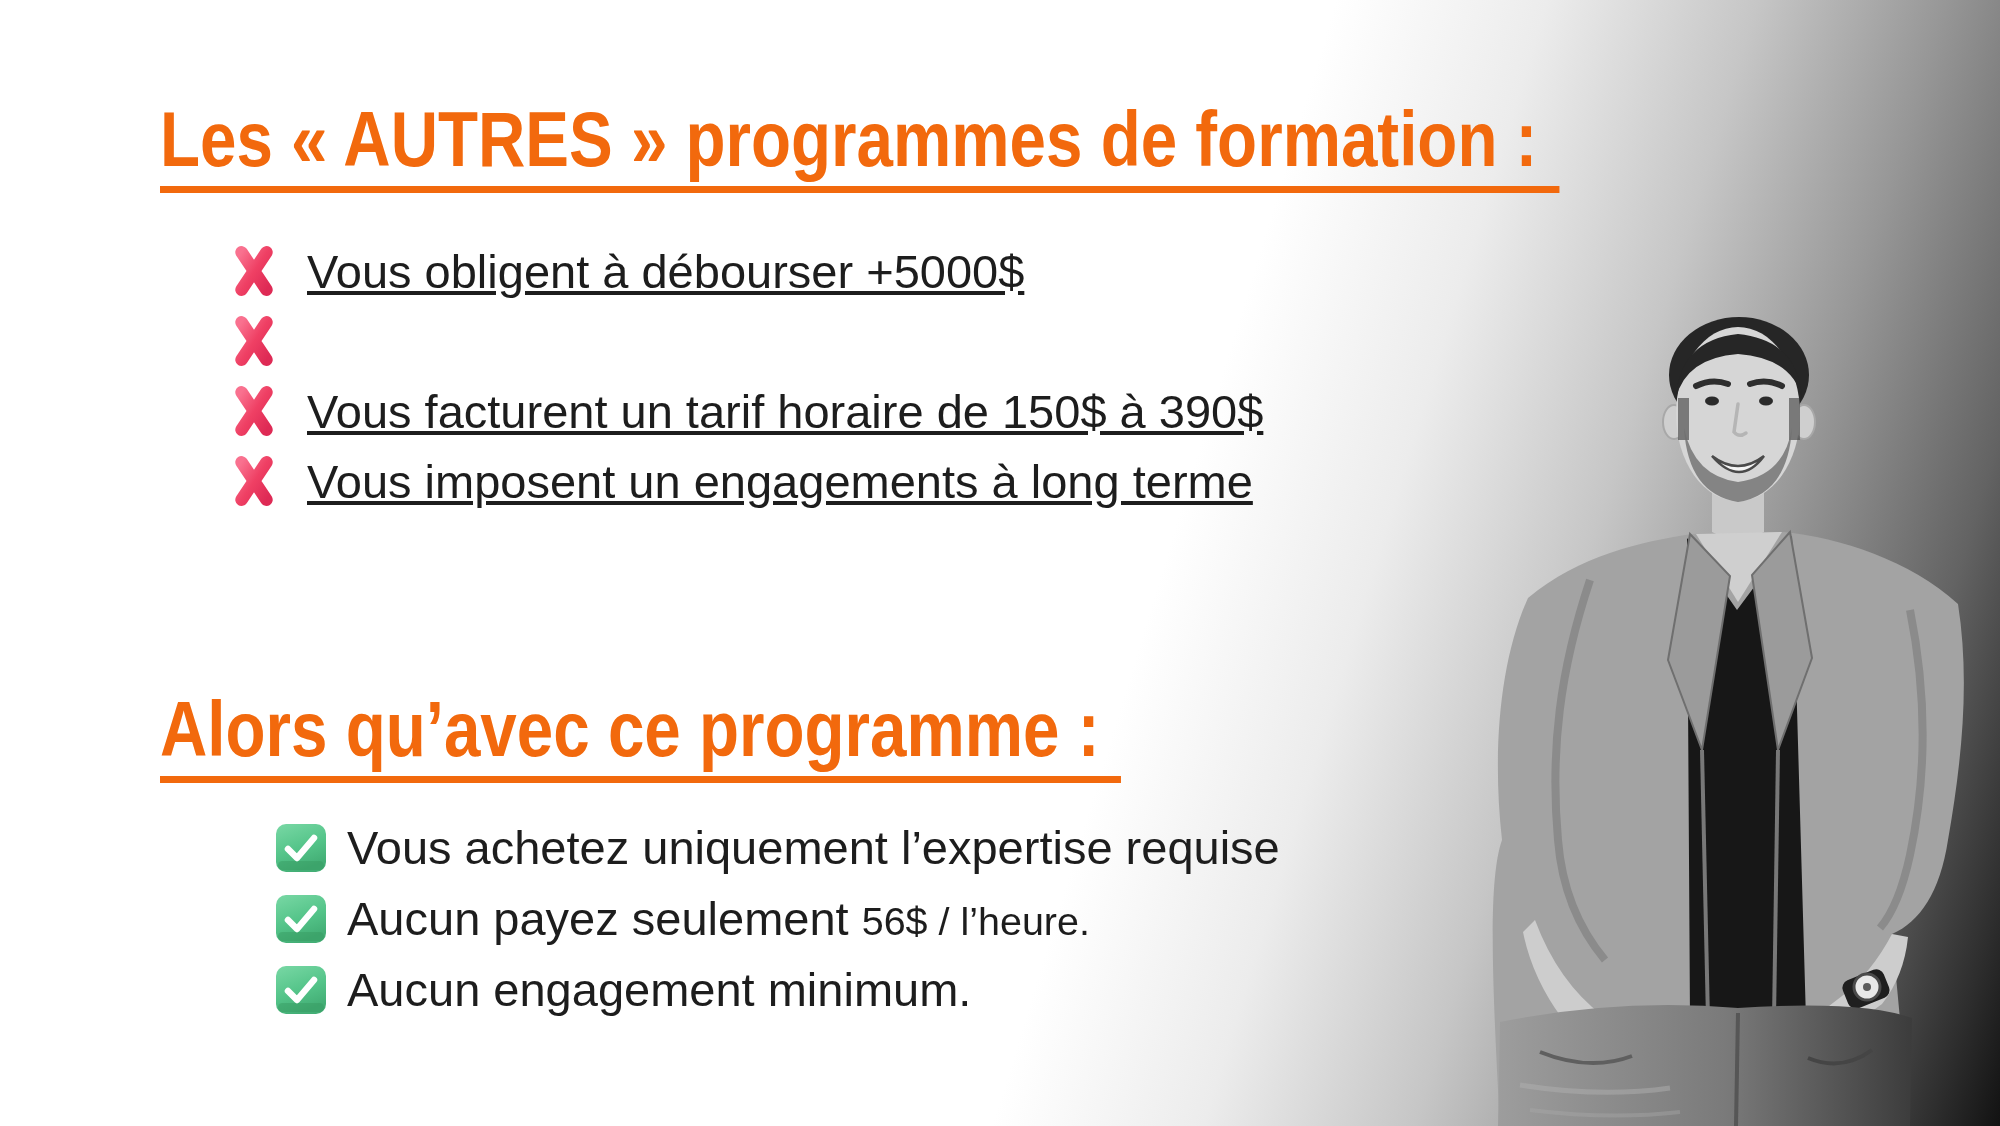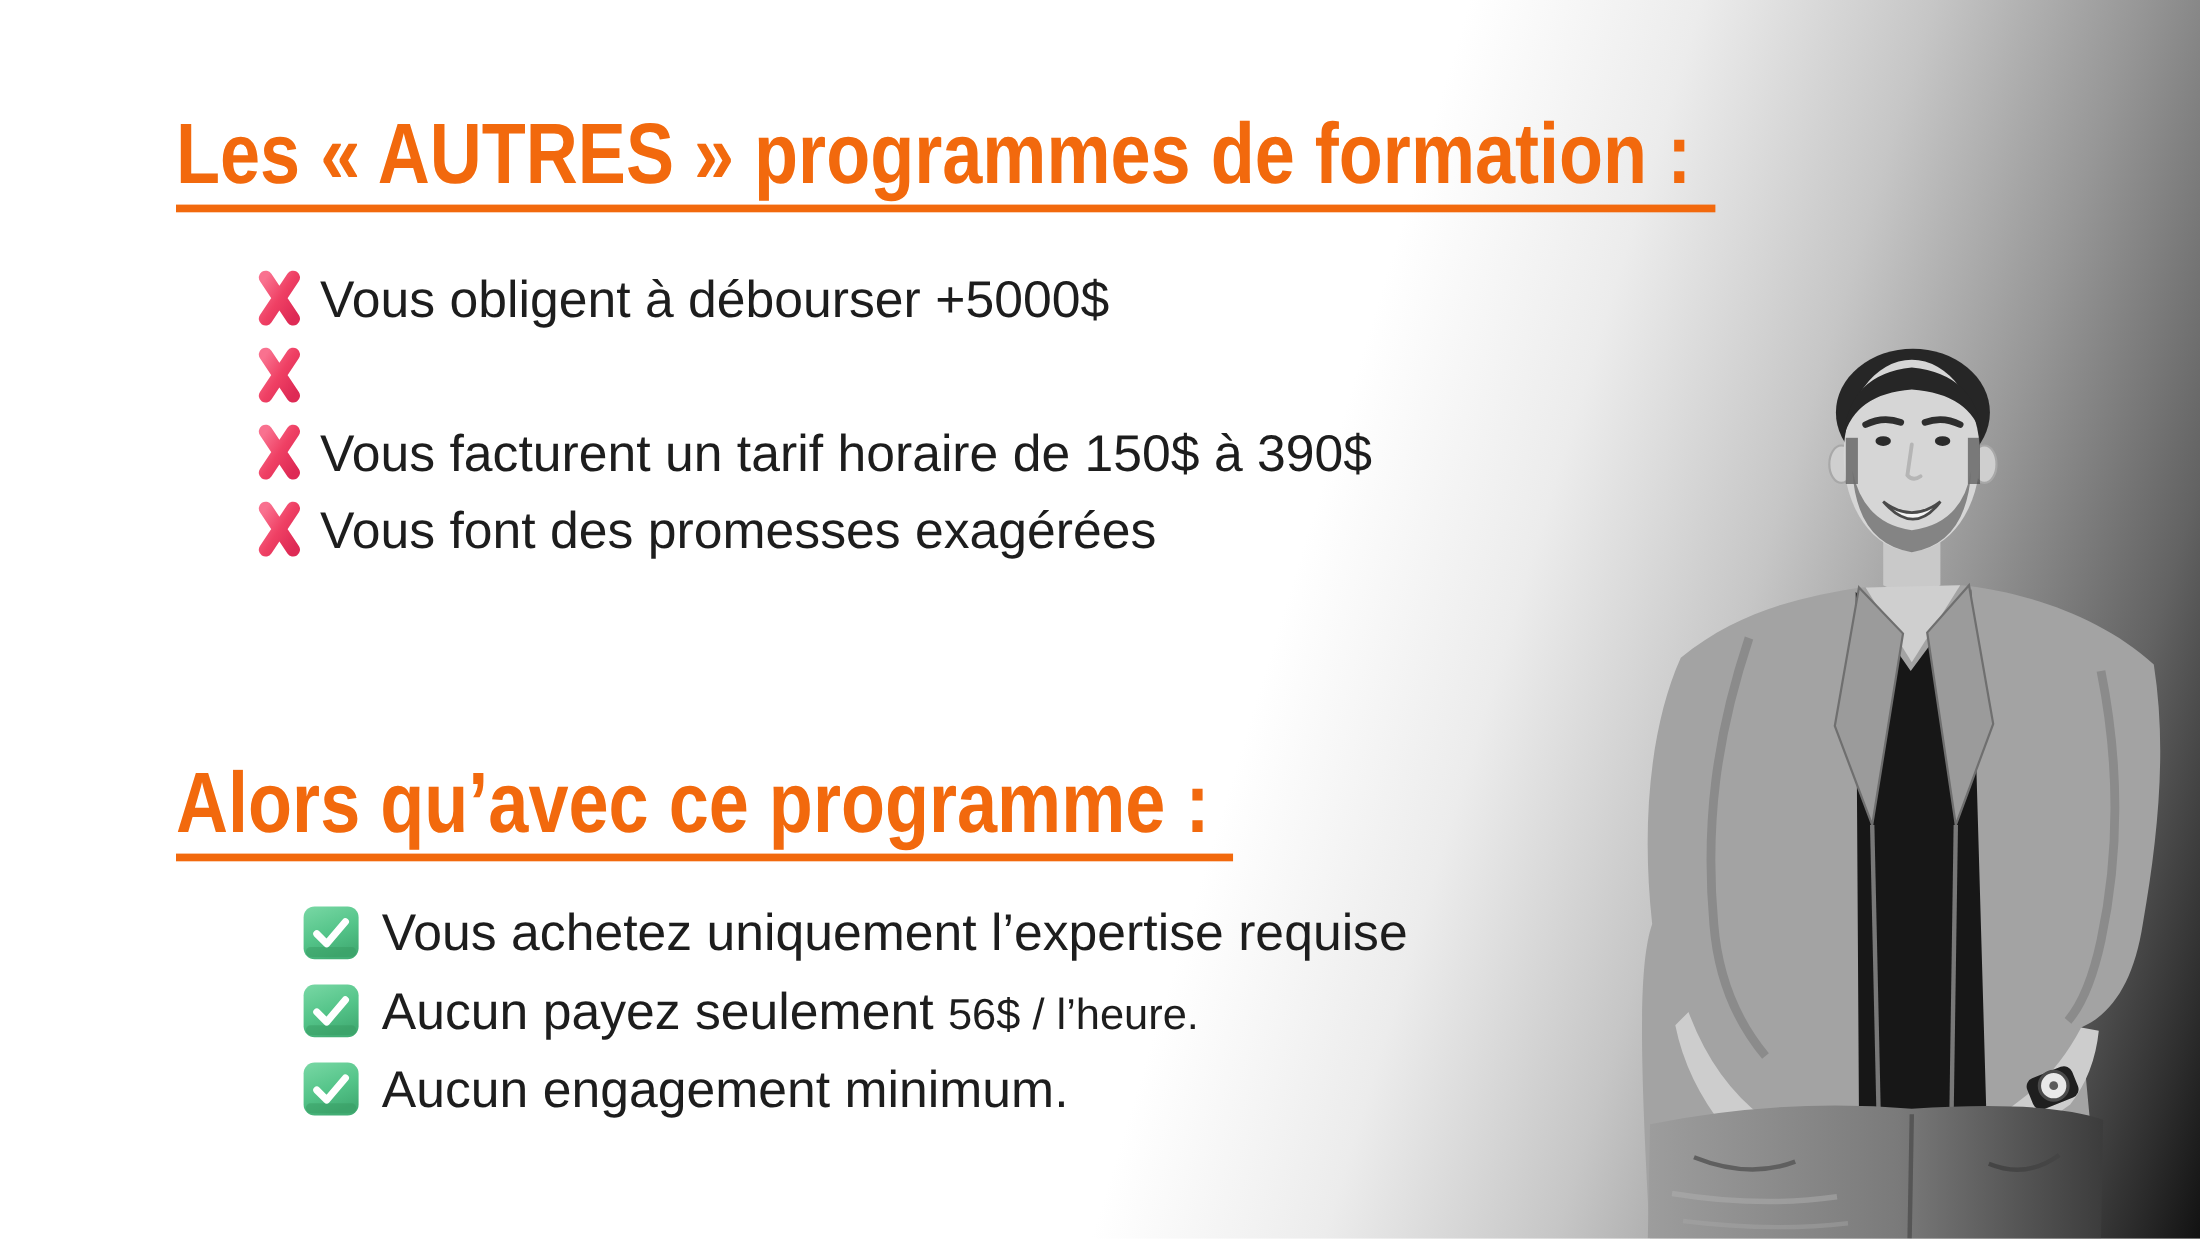--- a/index.html
+++ b/index.html
@@ -18,21 +18,21 @@
   }
   #heading-others{top:100px;}
   #heading-program{top:690px;}
   .cons-list{position:absolute;left:233px;top:236px;}
   .cons-row{height:70px;display:flex;align-items:center;}
   .pros-list{position:absolute;left:275px;top:812px;}
   .pros-row{height:71px;display:flex;align-items:center;text-align:center;}
   .item-text{
     font-size:47px;color:#1d1d1d;line-height:1;white-space:nowrap;
   }
-  .cons-row .item-text{margin-left:16px;}
+  .cons-row .item-text{margin-left:32px;text-decoration:underline;}
   .pros-row .item-text{margin-left:20px;}
   .item-text .small{font-size:0.84em;}
   .icon-x{width:42px;height:52px;flex:0 0 auto;}
   .icon-check{width:52px;height:50px;flex:0 0 auto;}
   .person{position:absolute;right:0;bottom:0;width:560px;height:846px;}
   .defs-holder{position:absolute;width:0;height:0;}
 </style>
 </head>
 <body>
 
@@ -75,21 +75,21 @@
     <div class="cons-row">
       <svg class="icon-x" viewBox="0 0 40 50">
           <path d="M8 7 L32 43 M32 7 L8 43" stroke="url(#xg)" stroke-width="12" stroke-linecap="round" fill="none"></path>
         </svg>
       <span class="item-text">Vous facturent un tarif horaire de 150$ à 390$</span>
     </div>
     <div class="cons-row">
       <svg class="icon-x" viewBox="0 0 40 50">
           <path d="M8 7 L32 43 M32 7 L8 43" stroke="url(#xg)" stroke-width="12" stroke-linecap="round" fill="none"></path>
         </svg>
-      <span class="item-text">Vous font des promesses exagérées</span>
+      <span class="item-text">Vous imposent un engagements à long terme</span>
     </div>
   </div>
 
   <div class="heading" id="heading-program">Alors qu’avec ce programme :</div>
 
   <div class="pros-list">
     <div class="pros-row">
       <svg class="icon-check" viewBox="0 0 52 50">
         <rect x="1" y="1" width="50" height="48" rx="10" fill="url(#cg)"></rect>
         <rect x="3" y="38" width="46" height="9" rx="4.5" fill="#35995F" opacity="0.45"></rect>

